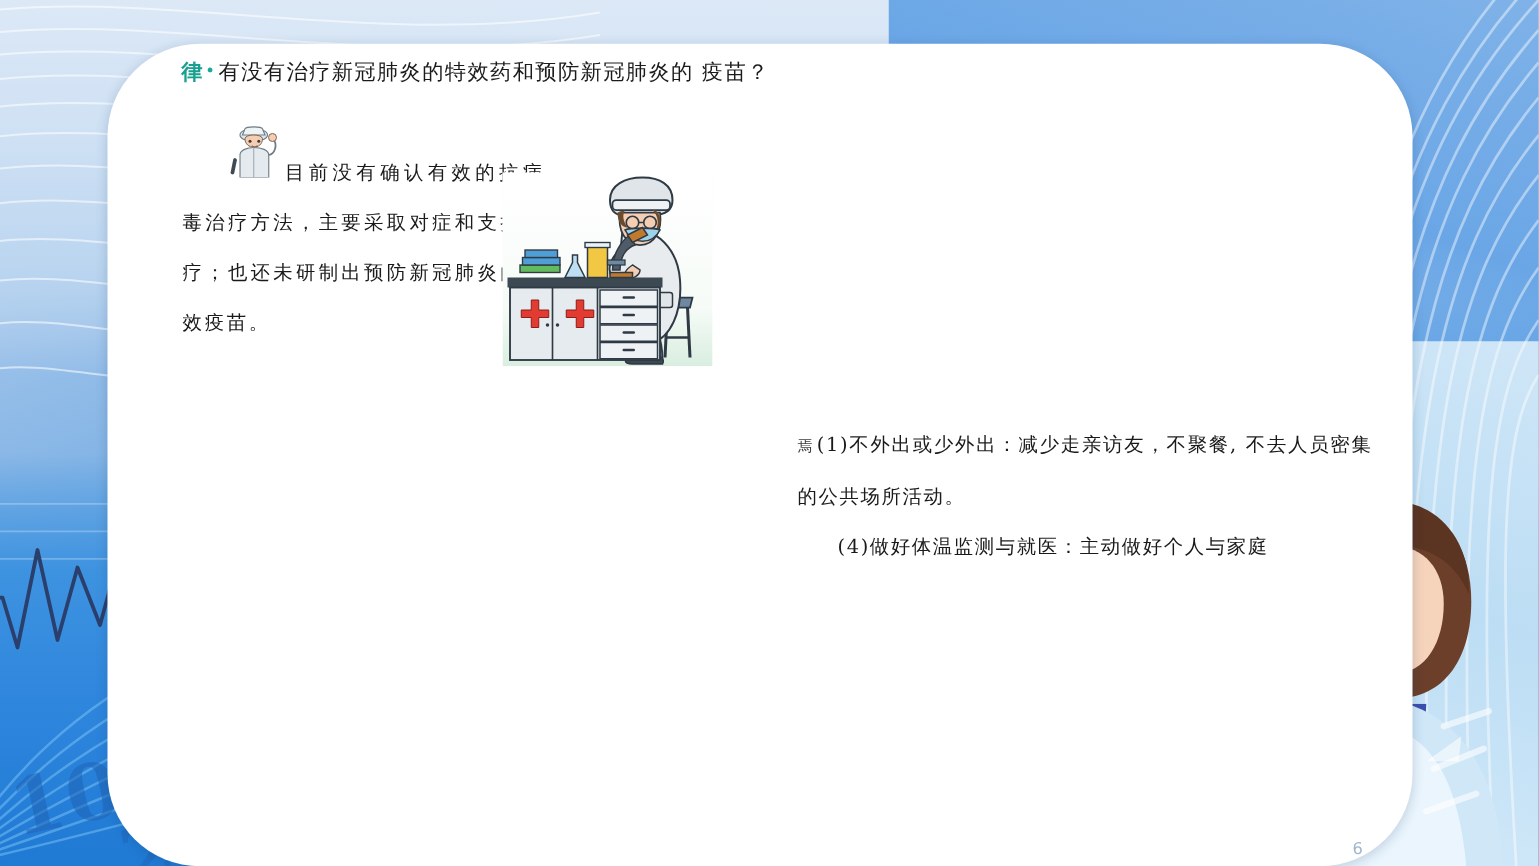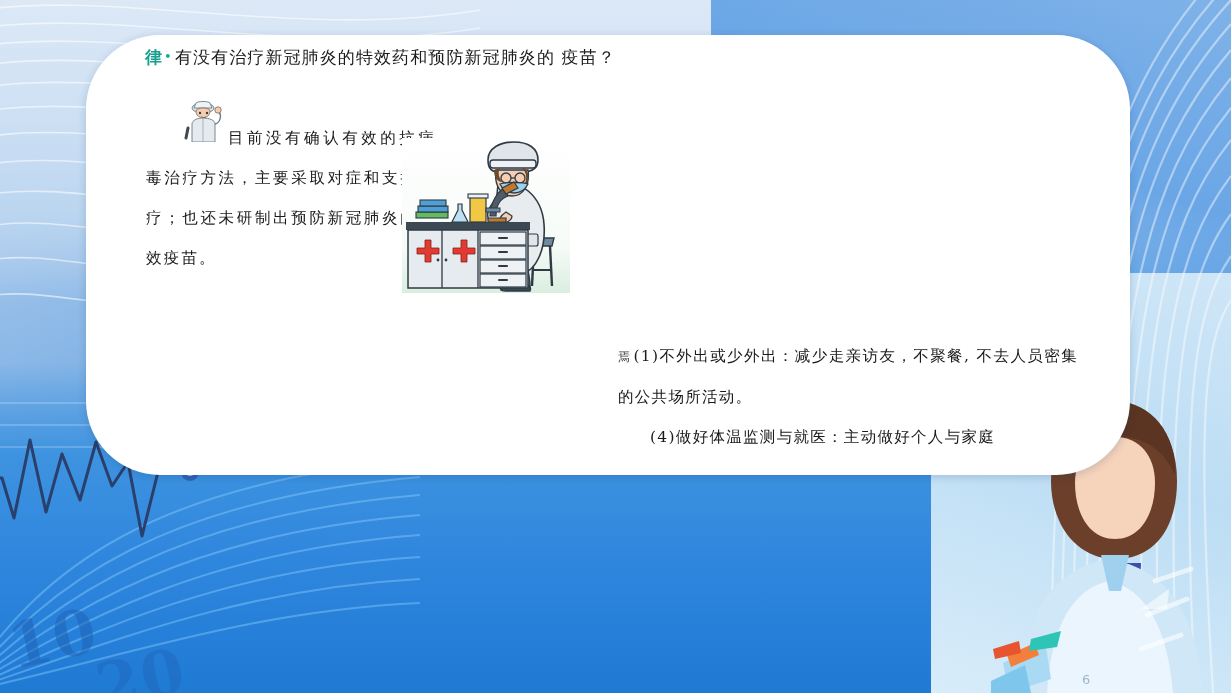--- a/index.html
+++ b/index.html
@@ -65,21 +65,21 @@
   
   .person{position:absolute;right:0;bottom:0;width:240px;height:330px;}
   .person svg{display:block;}
 
   
   .ribbon{position:absolute;right:88px;bottom:0;width:60px;height:130px;}
   .ribbon svg{display:block;}
 
   
   .card{
-    position:absolute;left:86px;top:35px;width:1044px;height:440px;
+    position:absolute;left:86px;top:35px;width:1044px;height:658px;
     background:#ffffff;
     border-radius:74px 74px 74px 74px;
     box-shadow:0 2px 9px rgba(20,60,110,0.20);
   }
 
   
   .q1-title{
     position:absolute;left:59px;top:11px;
     white-space:nowrap;
     font-family:"DejaVu Serif","Liberation Serif",serif;
@@ -114,21 +114,21 @@
     font-size:17px;color:#1b1b1b;letter-spacing:1.1px;
   }
   .q2-bian{color:#19a088;font-size:15px;font-weight:700;}
   .q2-k{
     color:#19a88f;font-size:34px;font-weight:700;
     font-family:"DejaVu Serif","Liberation Serif",serif;
     line-height:0;position:relative;top:5px;margin:0 1px 0 -2px;
   }
 
   .para-right{
-    position:absolute;left:532px;top:301px;width:460px;
+    position:absolute;left:552px;top:301px;width:460px;
     font-family:"DejaVu Serif","Liberation Serif",serif;
     font-size:15.5px;color:#1a1a1a;
     line-height:40px;letter-spacing:1.3px;
     text-align:justify;
   }
   .para-right p{margin:0;text-indent:32px;}
   .para-right p.first{text-indent:0;}
   .mini-glyph{
     font-family:"DejaVu Serif","Liberation Serif",serif;
     font-size:12px;color:#3a3a3a;margin-right:2px;

